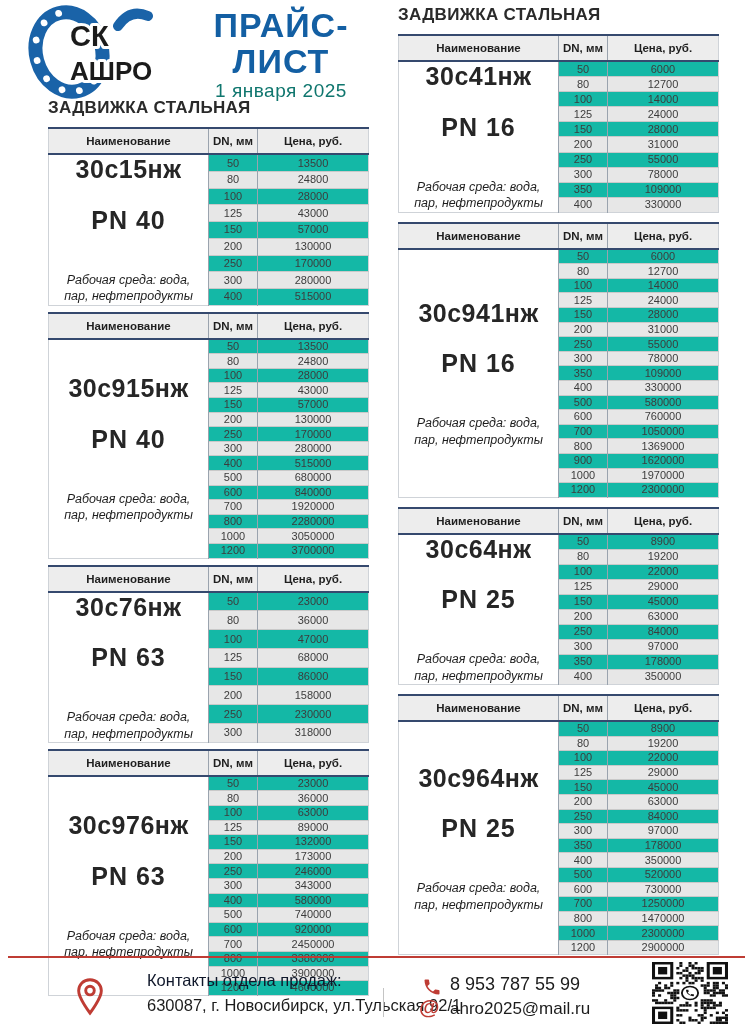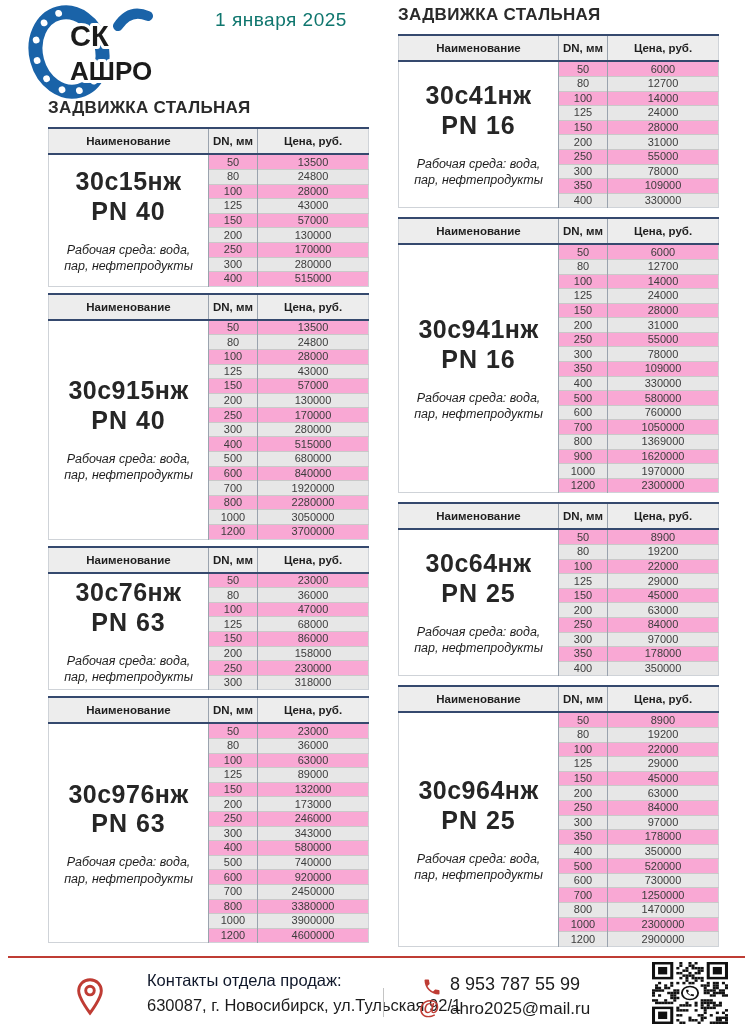--- a/index.html
+++ b/index.html
@@ -20,38 +20,38 @@
   .col-left  { left:48px;  top:98px; }
   .col-right { left:398px; top:5px; }
   .section-title {
     font-size:17px; font-weight:bold; color:#2a2a2a; text-align:left;
     letter-spacing:0.3px; margin-bottom:9px; line-height:1.2;
   }
 
   
   table.price-table {
     width:320px; border-collapse:collapse; table-layout:fixed;
-    background:#f9a8d4; border:1px solid #cfd3d8;
+    background:#14b8a6; border:1px solid #cfd3d8;
   }
   .col-left  table.price-table { margin-bottom:6px; }
   .col-right table.price-table { margin-bottom:9px; }
   table.price-table th {
     background:#ededed; border-top:2px solid #35496e; border-bottom:2px solid #35496e;
     font-size:11.5px; font-weight:bold; color:#1f1f1f; height:22px; padding:1px 0;
     text-align:center;
   }
   td.data-cell {
     height:13.6px; line-height:13px; padding:0;
     font-size:11px; color:#3c3c3c; text-align:center;
     border-top:1px solid #c9c9c9;
   }
   tbody tr:nth-child(even) td.data-cell { background:#e7e7e7; }
   th.th-dn, td.dn { border-left:1px solid #9aa3ae; border-right:1px solid #9aa3ae; }
   td.name-cell { background:#fff; vertical-align:middle; padding:0 4px; }
-  .name-inner { display:flex; flex-direction:column; align-items:center; justify-content:center; text-align:center; }
+  .name-inner { display:flex; flex-direction:column; align-items:center; justify-content:center; text-align:center;gap:21px; }
   .code { font-size:25px; font-weight:bold; color:#262626; letter-spacing:0.5px; line-height:1.15; }
   .pn   { font-size:25px; font-weight:bold; color:#262626; letter-spacing:1px; line-height:1.2; }
   .medium { margin-top:16px; font-style:italic; font-size:12.5px; color:#1e1e1e; line-height:1.3; max-width:205px; }
 
   
   .footer-line { position:absolute; left:8px; right:8px; top:956px; border-top:2.5px solid #bf3c34; }
   .pin-icon   { position:absolute; left:74px;  top:977px; }
   .contacts-label { position:absolute; left:147px; top:971px; font-size:16.5px; color:#0f172a; }
   .address-text   { position:absolute; left:147px; top:996px; font-size:16.5px; color:#1c1c1c; }
   .footer-divider { position:absolute; left:383px; top:988px; width:1px; height:29px; background:#c4c4c4; }
@@ -79,20 +79,21 @@
         <circle cx="45" cy="8" r="3.4" fill="#fff"></circle>
         <circle cx="61.5" cy="82.6" r="3.4" fill="#fff"></circle>
       </g>
       <path d="M94 22 Q106 4 124 12" stroke="#1a63a8" stroke-width="10" fill="none" stroke-linecap="round"></path>
       <text x="46" y="42" font-family="Liberation Sans, sans-serif" font-size="29" font-weight="bold" fill="#1b1b1b" stroke="#ffffff" stroke-width="6" stroke-linejoin="round" paint-order="stroke">СК</text>
       <text x="46" y="76" font-family="Liberation Sans, sans-serif" font-size="26" font-weight="bold" fill="#1b1b1b" stroke="#ffffff" stroke-width="6" stroke-linejoin="round" paint-order="stroke">АШРО</text>
     </svg>
   </div>
 
   <div class="title-block">
+    <div class="page-title">ПРАЙС-ЛИСТ</div>
     <div class="page-subtitle">1 января 2025</div>
   </div>
 
   <div class="col col-left">
     <div class="section-title">ЗАДВИЖКА СТАЛЬНАЯ</div>
     <div>
         <table class="price-table">
           <colgroup>
             <col style="width: 160px;">
             <col style="width: 49px;">

